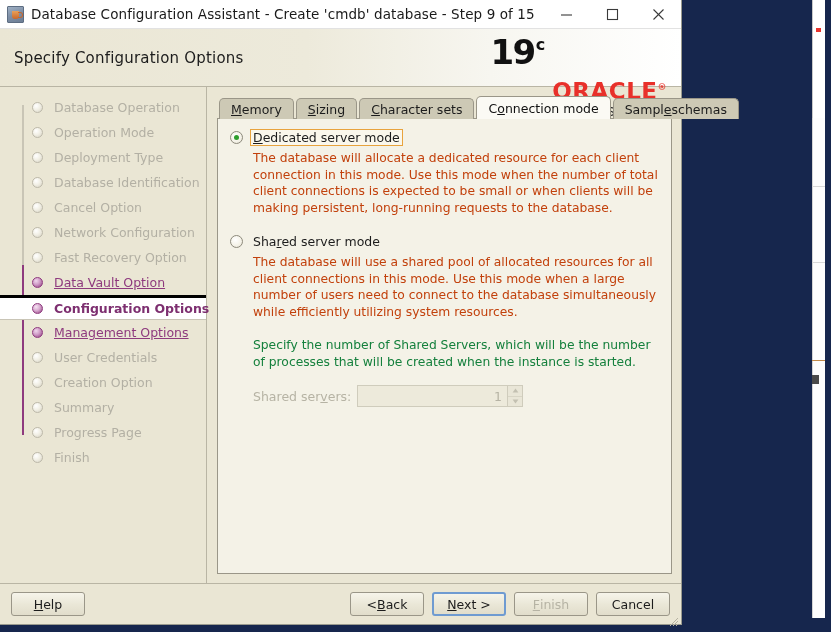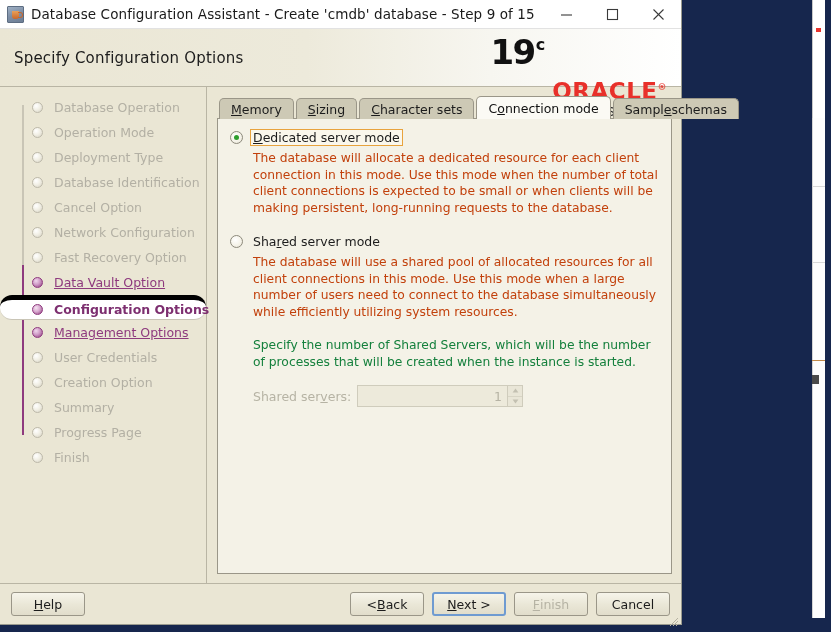--- a/index.html
+++ b/index.html
@@ -191,23 +191,22 @@
     font-size: 12.5px;
     color: #b3b0a4;
     white-space: nowrap;
   }
   .step.visited .lbl {
     color: #8e3a7e;
     text-decoration: underline;
   }
   .step.current {
     background: #ffffff;
-    border-top: 5px solid #000000;
+    border-top: 3px solid #000000;
     border-bottom: 1px solid #c9c5b6;
-    border-radius: 12px;
   }
   .step.current .lbl {
     color: #7d2f70;
     font-weight: bold;
     text-decoration: none;
   }
 
   
   #content {
     flex: 1;

